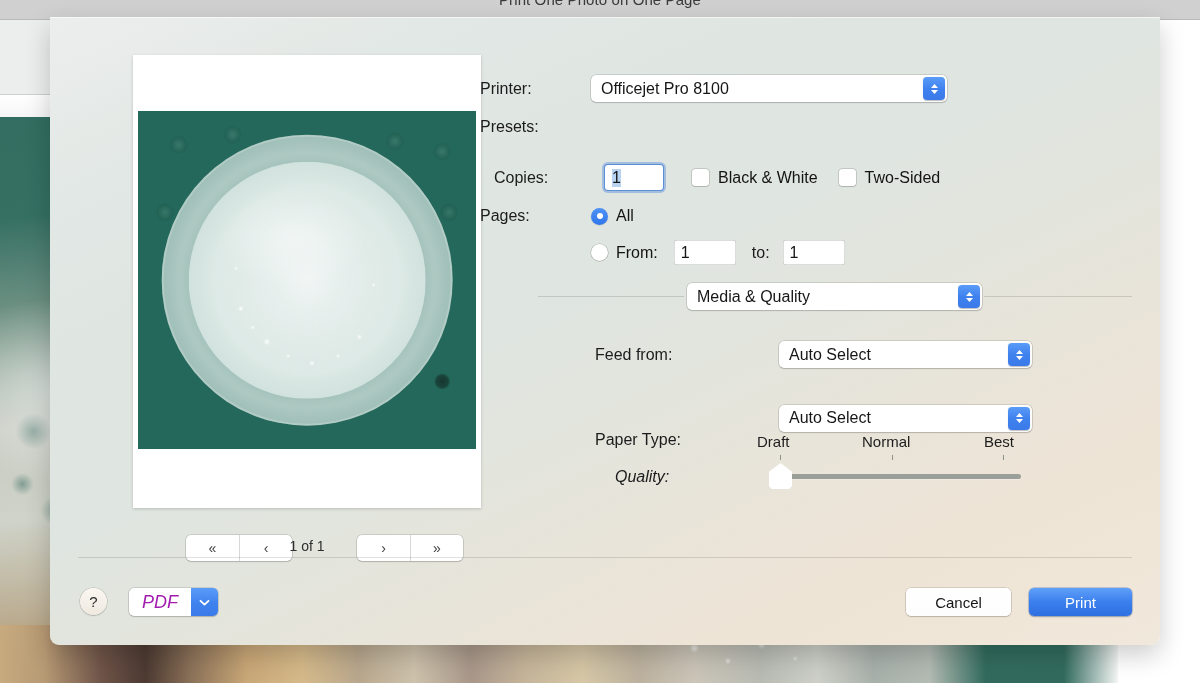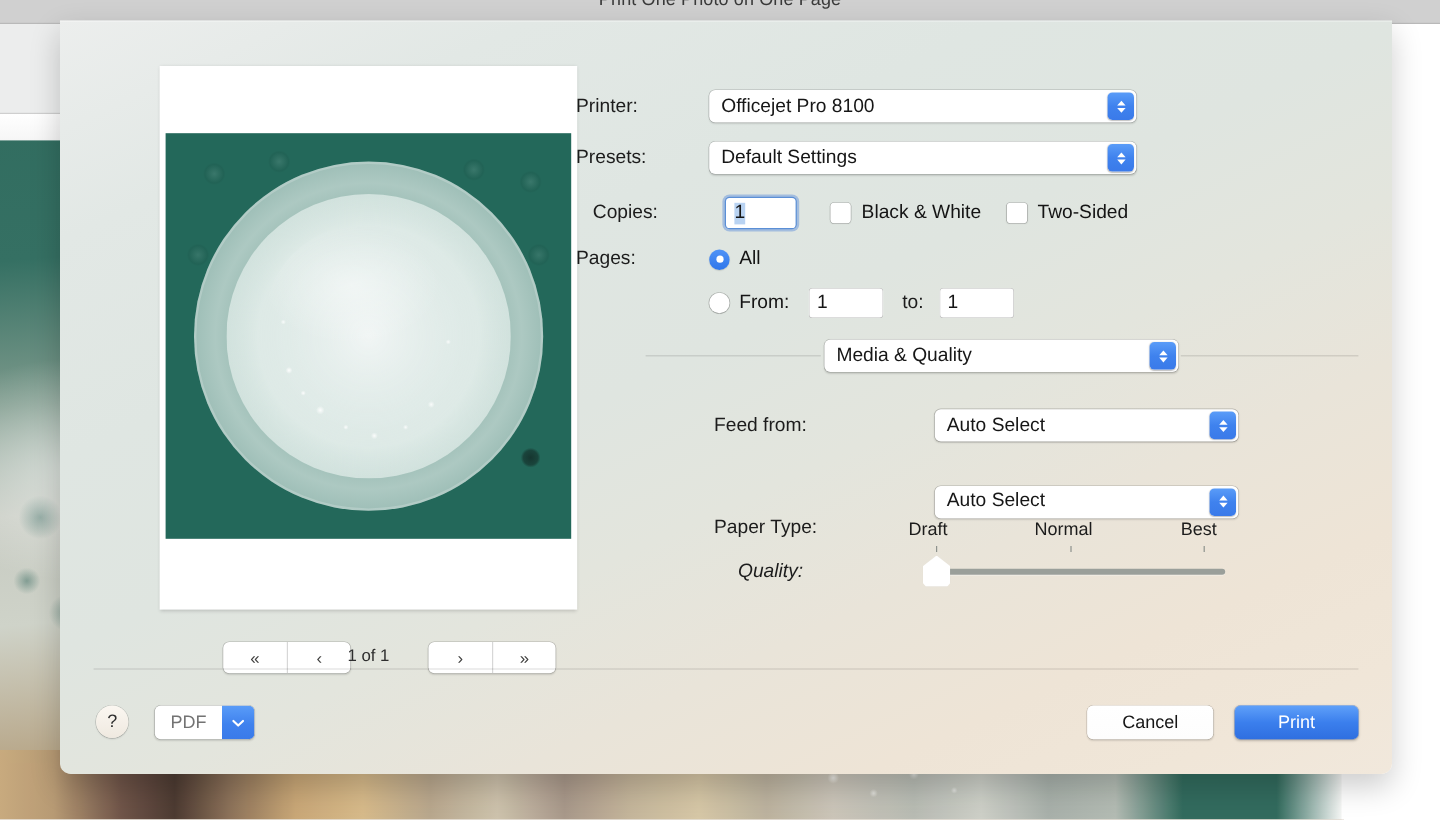--- a/index.html
+++ b/index.html
@@ -284,21 +284,21 @@
 
   .pdf-btn {
     position: absolute; left: 79px; top: 11px; height: 28px;
     display: flex; align-items: stretch;
     background: #ffffff; border-radius: 5px;
     box-shadow: 0 0 0 .5px rgba(0,0,0,.22), 0 1px 1.5px rgba(0,0,0,.13);
     overflow: hidden;
   }
   .pdf-btn .txt {
     display: flex; align-items: center; padding: 0 13px;
-    font-size: 15px; color: #737373;
+    font-size: 18px; color: #a21caf; font-style: italic;
   }
   .pdf-btn .arrow {
     width: 27px;
     background: linear-gradient(180deg,#5a9cf8 0%, #3f82ee 55%, #3a7ae9 100%);
     display: flex; align-items: center; justify-content: center;
   }
 
   .plain-btn {
     position: absolute; top: 11px; height: 28px;
     background: linear-gradient(180deg,#ffffff 0%, #fdfdfd 100%);
@@ -373,35 +373,20 @@
               <svg viewBox="0 0 9 6">
                   <path d="M4.5 5 L1 1 H8 Z" fill="#fff"></path>
                 </svg>
             </span>
           </div>
         </div>
       </div>
 
       <div class="row" style="left:430px; top:63px;">
         <div class="lbl" style="width:95px;">Presets:</div>
-        <div class="popup" style="width:356px; margin-left:16px;">
-          <div class="ptext">Default Settings</div>
-          <div class="stepper">
-            <span class="chev">
-              <svg viewBox="0 0 9 6">
-                  <path d="M4.5 1 L8 5 H1 Z" fill="#fff"></path>
-                </svg>
-            </span>
-            <span class="chev">
-              <svg viewBox="0 0 9 6">
-                  <path d="M4.5 5 L1 1 H8 Z" fill="#fff"></path>
-                </svg>
-            </span>
-          </div>
-        </div>
       </div>
 
       <div class="row" style="left:444px; top:110px;">
         <div class="lbl" style="width:95px;">Copies:</div>
         <div class="textfield focused" style="width:58px; margin-left:16px;">
           <span class="val">1</span>
         </div>
         <div style="display:flex; align-items:center; margin-left:29px;justify-content:flex-end;">
           <span class="checkbox"></span>
           <span class="cblabel">Black &amp; White</span>

